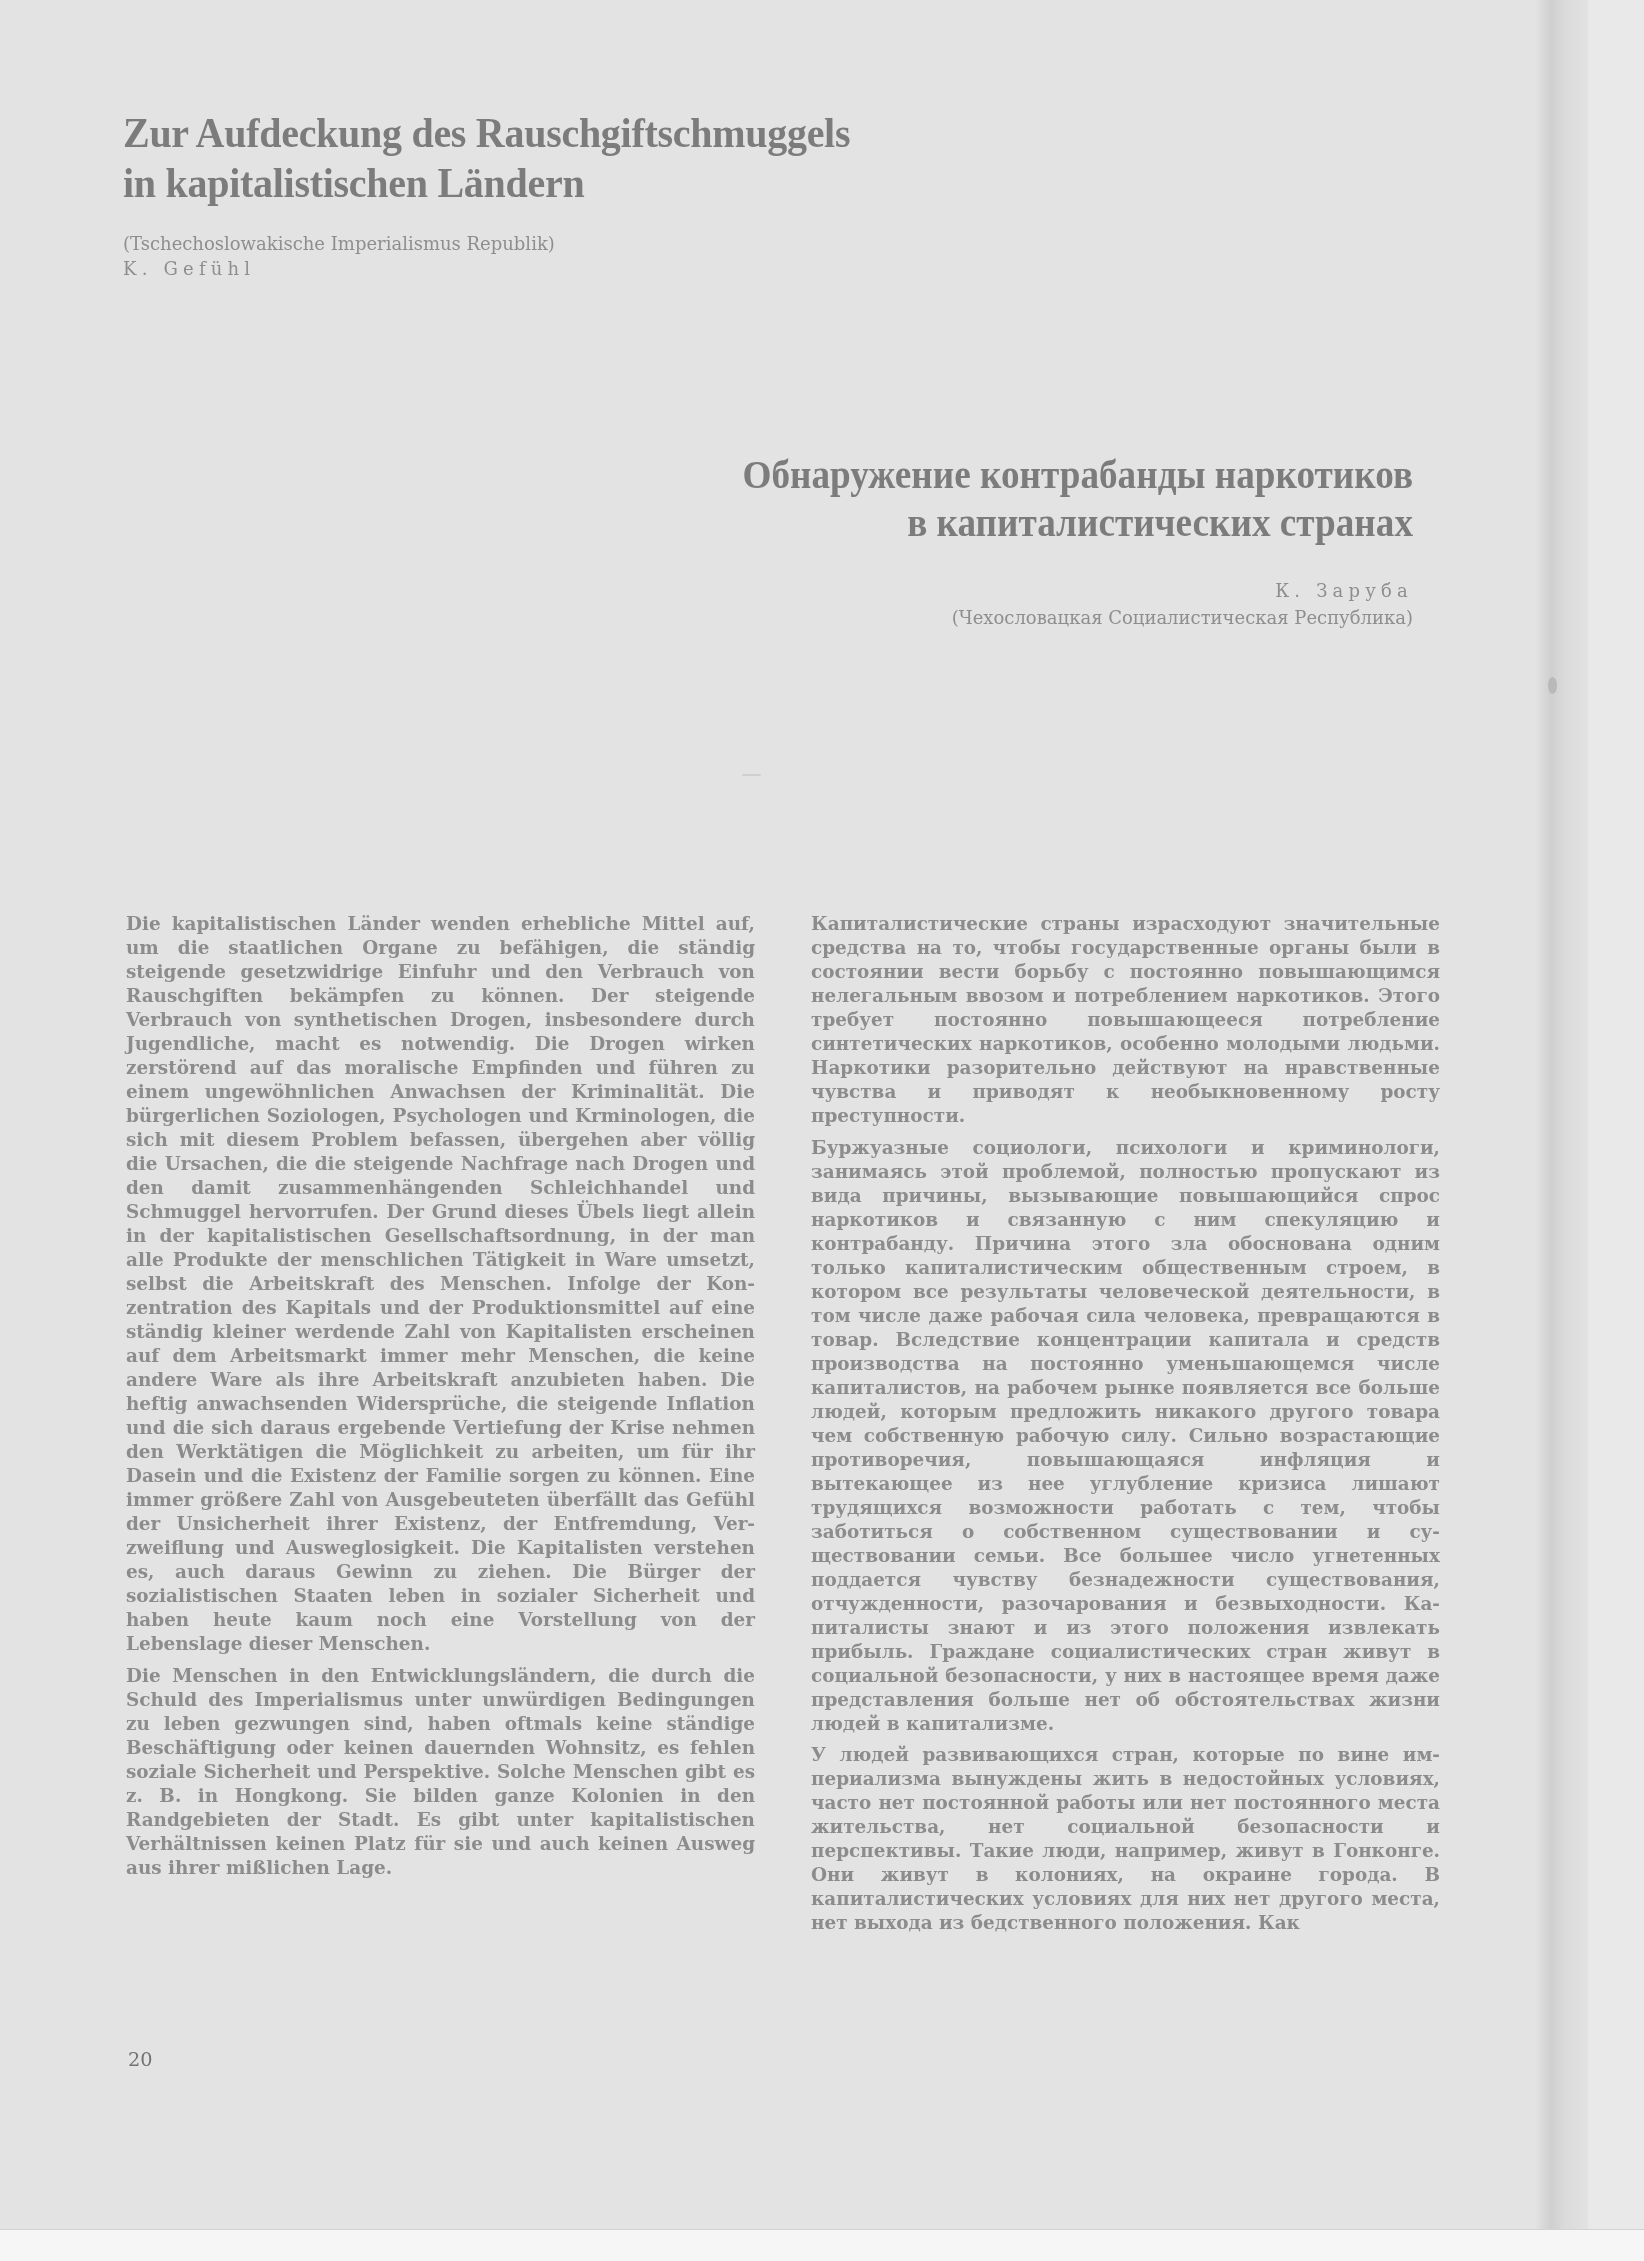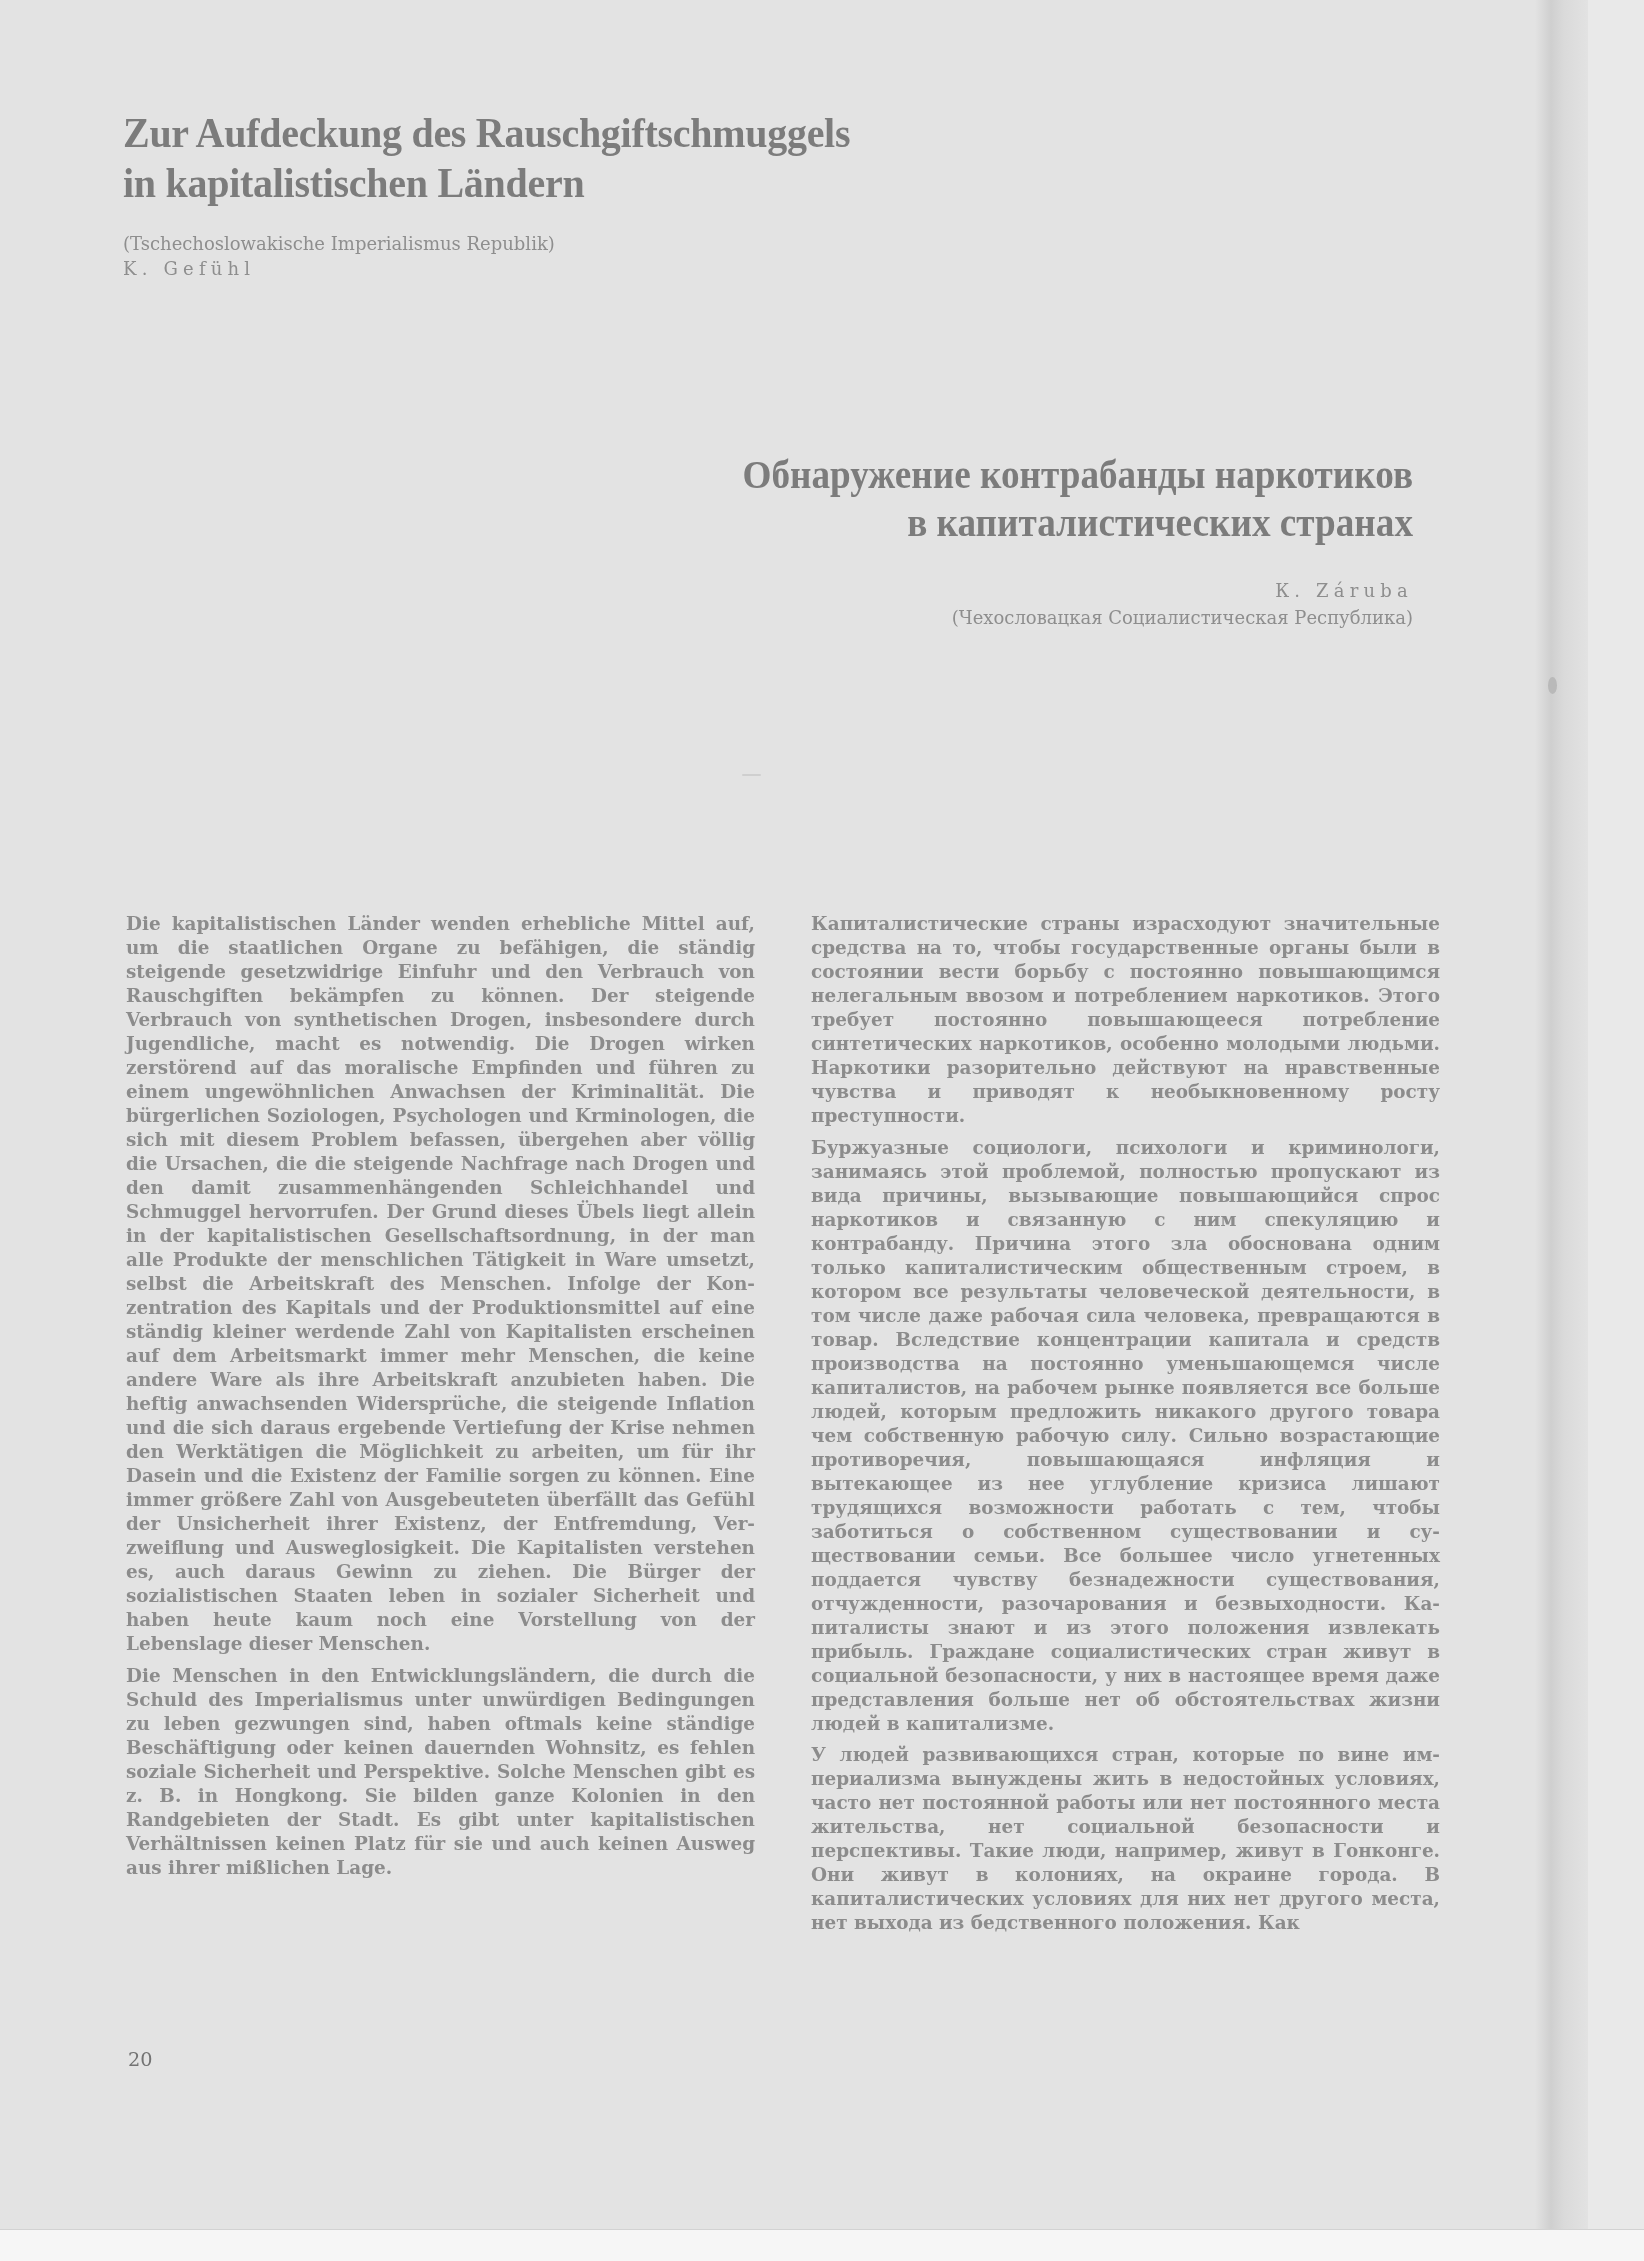--- a/index.html
+++ b/index.html
@@ -78,21 +78,21 @@
 <h1 class="title-de" style="white-space:pre-line">Zur Aufdeckung des Rauschgiftschmuggels
 in kapitalistischen Ländern</h1>
 <div class="sub-de">
   <div>(Tschechoslowakische Imperialismus Republik)</div>
   <div class="author-de">K. Gefühl</div>
 </div>
 
 <h1 class="title-ru" style="white-space:pre-line">Обнаружение контрабанды наркотиков
 в капиталистических странах</h1>
 <div class="sub-ru">
-  <div class="author-ru">К. Záruba</div>
+  <div class="author-ru">К. Заруба</div>
   <div>(Чехословацкая Социалистическая Республика)</div>
 </div>
 
 <div class="col col-de">
   <p>Die kapitalistischen Länder wenden erhebliche Mittel auf, um die staatlichen Organe zu befähigen, die stän­dig steigende gesetzwidrige Einfuhr und den Ver­brauch von Rauschgiften bekämpfen zu können. Der steigende Verbrauch von synthetischen Drogen, ins­besondere durch Jugendliche, macht es notwendig. Die Drogen wirken zerstörend auf das moralische Empfin­den und führen zu einem ungewöhnlichen Anwachsen der Kriminalität. Die bürgerlichen Soziologen, Psycho­logen und Krminologen, die sich mit diesem Problem befassen, übergehen aber völlig die Ursachen, die die steigende Nachfrage nach Drogen und den damit zu­sammenhängenden Schleichhandel und Schmuggel her­vorrufen. Der Grund dieses Übels liegt allein in der kapitalistischen Gesellschaftsordnung, in der man alle Produkte der menschlichen Tätigkeit in Ware umsetzt, selbst die Arbeitskraft des Menschen. Infolge der Kon­zentration des Kapitals und der Produktionsmittel auf eine ständig kleiner werdende Zahl von Kapitalisten erscheinen auf dem Arbeitsmarkt immer mehr Men­schen, die keine andere Ware als ihre Arbeitskraft anzubieten haben. Die heftig anwachsenden Wider­sprüche, die steigende Inflation und die sich daraus ergebende Vertiefung der Krise nehmen den Werktäti­gen die Möglichkeit zu arbeiten, um für ihr Dasein und die Existenz der Familie sorgen zu können. Eine immer größere Zahl von Ausgebeuteten überfällt das Gefühl der Unsicherheit ihrer Existenz, der Entfremdung, Ver­zweiflung und Ausweglosigkeit. Die Kapitalisten ver­stehen es, auch daraus Gewinn zu ziehen. Die Bürger der sozialistischen Staaten leben in sozialer Sicherheit und haben heute kaum noch eine Vorstellung von der Lebenslage dieser Menschen.</p>
   <p>Die Menschen in den Entwicklungsländern, die durch die Schuld des Imperialismus unter unwürdigen Bedin­gungen zu leben gezwungen sind, haben oftmals keine ständige Beschäftigung oder keinen dauernden Wohn­sitz, es fehlen soziale Sicherheit und Perspektive. Sol­che Menschen gibt es z. B. in Hongkong. Sie bilden ganze Kolonien in den Randgebieten der Stadt. Es gibt unter kapitalistischen Verhältnissen keinen Platz für sie und auch keinen Ausweg aus ihrer mißlichen Lage.</p>
 </div>
 
 <div class="col col-ru">
   <p>Капиталистические страны израсходуют значитель­ные средства на то, чтобы государственные органы были в состоянии вести борьбу с постоянно повы­шающимся нелегальным ввозом и потреблением нар­котиков. Этого требует постоянно повышающееся потребление синтетических наркотиков, особенно мо­лодыми людьми. Наркотики разорительно действуют на нравственные чувства и приводят к необыкно­венному росту преступности.</p>

